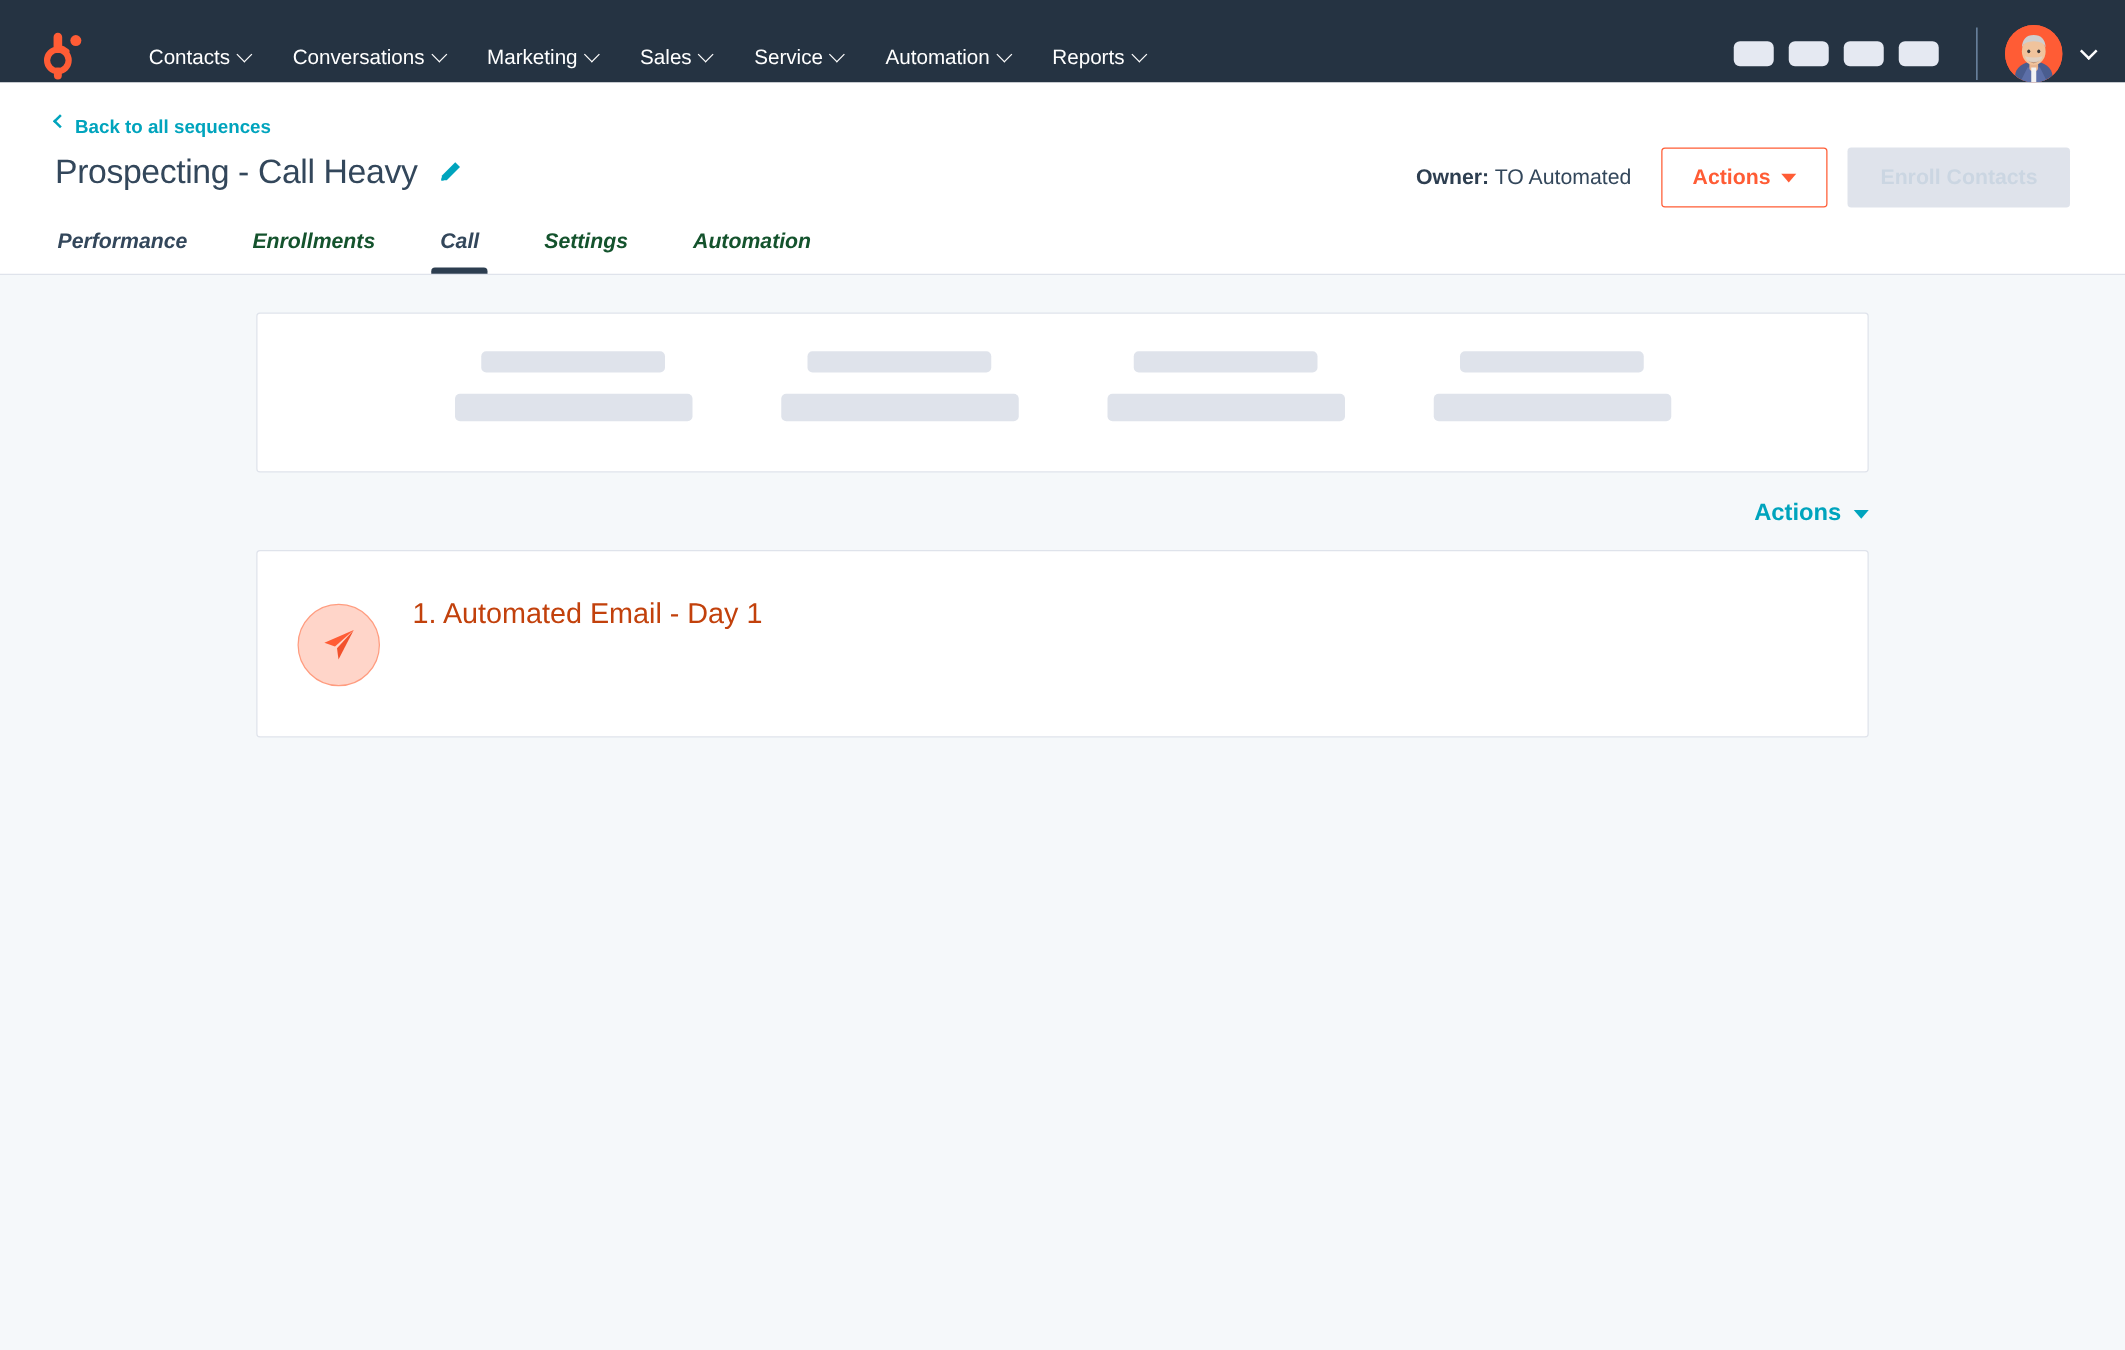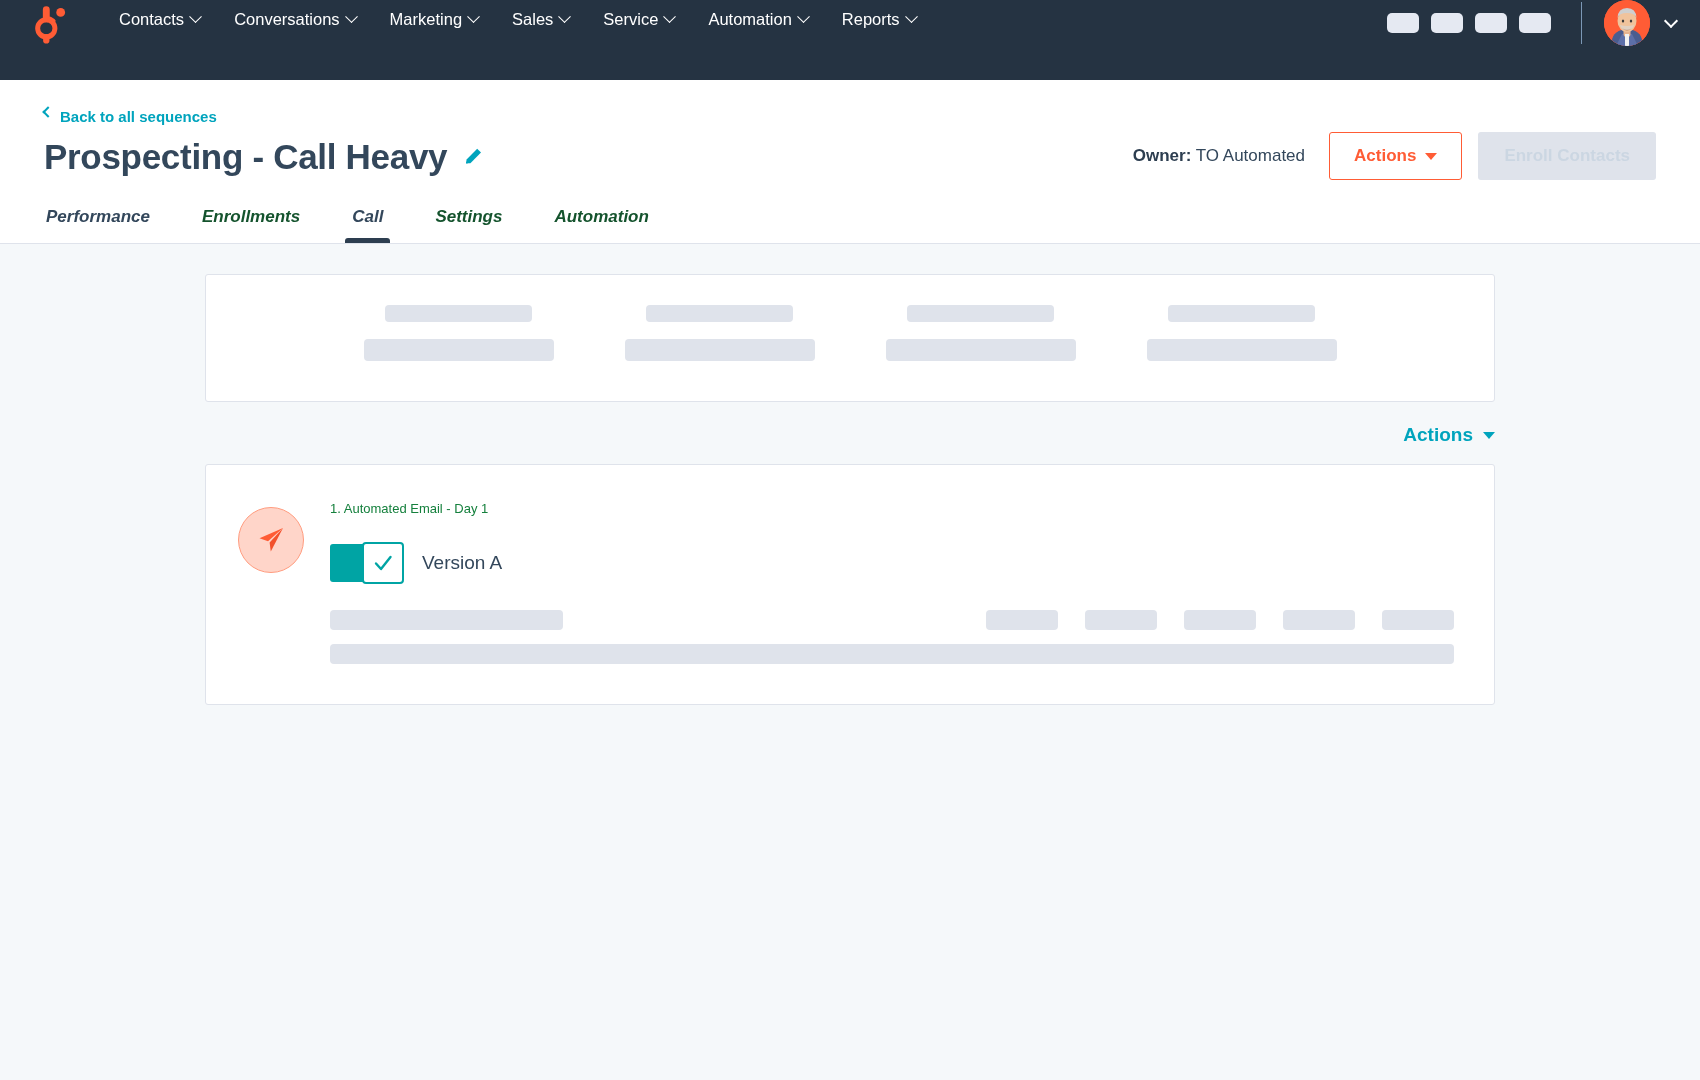--- a/index.html
+++ b/index.html
@@ -5,24 +5,24 @@
   * { box-sizing: border-box; margin: 0; padding: 0; }
   html, body {
     width: 1700px; height: 1080px;
     font-family: "Liberation Sans", sans-serif;
     background: #f5f8fa;
     overflow: hidden;
   }
 
   
   .topnav {
-    height: 80px;
+    height: 66px;
     background: #253342;
     display: flex;
-    align-items: flex-start;
+    align-items: flex-end;
     padding: 0 24px 0 30px;
     position: relative;
   }
   .hs-logo { width: 46px; height: 46px; flex: 0 0 auto; margin-right: 26px; }
   .nav-items { display: flex; align-items: center; gap: 0px; }
   .nav-item {
     display: flex; align-items: center; gap: 7px;
     color: #ffffff;
     font-size: 16.5px;
     padding: 10px 17px;
@@ -82,22 +82,22 @@
   }
   .back-chev {
     width: 8px; height: 8px;
     border-left: 2px solid #00a4bd;
     border-bottom: 2px solid #00a4bd;
     transform: rotate(45deg);
     display: inline-block;
   }
   .title-row { display: flex; align-items: center; }
   .page-title {
-    font-size: 35px;
-    font-weight: bold;
+    font-size: 27px;
+    font-weight: normal;
     color: #33475b;
     letter-spacing: -0.3px;
   }
   .pencil-icon { margin-left: 16px; cursor: pointer; display:flex; }
   .header-right {
     position: absolute;
     right: 44px;
     top: 52px;
     display: flex; align-items: center;
   }
@@ -212,22 +212,22 @@
     width: 66px; height: 66px; border-radius: 50%;
     background: #ffd5c9;
     border: 1.5px solid #ff9c7f;
     display: flex; align-items: center; justify-content: center;
     flex: 0 0 auto;
     margin-right: 26px;
     margin-top: 6px;
   }
   .step-body { flex: 1 1 auto; min-width: 0; }
   .step-title {
-    font-size: 13px;
-    color: #15803d;
+    font-size: 23px;
+    color: #c2410c;
     margin-bottom: 26px;
   }
   .version-row {
     display: flex; align-items: center;
     margin-bottom: 26px;
   }
   .toggle {
     display: flex; align-items: center;
     cursor: pointer;
     flex: 0 0 auto;
@@ -406,43 +406,20 @@
         <div class="step-icon">
           <svg width="30" height="30" viewBox="0 0 30 30" aria-hidden="true">
             <path d="M27 3 L3.5 13.2 L12 16.2 L27 3 Z" fill="#ff5c35"></path>
             <path d="M27 3 L13.6 17.6 L14.8 26.5 L27 3 Z" fill="#f2512c"></path>
           </svg>
         </div>
 
         <div class="step-body">
           <div class="step-title">1. Automated Email - Day 1</div>
 
-          <div class="version-block">
-            <div class="version-row">
-              <div class="toggle">
-                <span class="toggle-track"></span>
-                <span class="toggle-knob">
-                  <svg width="22" height="22" viewBox="0 0 22 22" aria-hidden="true">
-                    <path d="M4 11.5 L9 17 L18.5 5" fill="none" stroke="#00a4a4" stroke-width="2.4" stroke-linecap="round" stroke-linejoin="round"></path>
-                  </svg>
-                </span>
-              </div>
-              <div class="version-label">Version A</div>
-            </div>
-            <div class="bar-row">
-              <div class="bar-main skel"></div>
-              <div class="bar-spacer"></div>
-              <div class="bar-stat skel"></div>
-              <div class="bar-stat skel"></div>
-              <div class="bar-stat skel"></div>
-              <div class="bar-stat skel"></div>
-              <div class="bar-stat skel"></div>
-            </div>
-            <div class="bar-full skel"></div>
-          </div>
 
 
         </div>
       </div>
     </div>
 
   </div>
 </div>
 
 </body></html>

